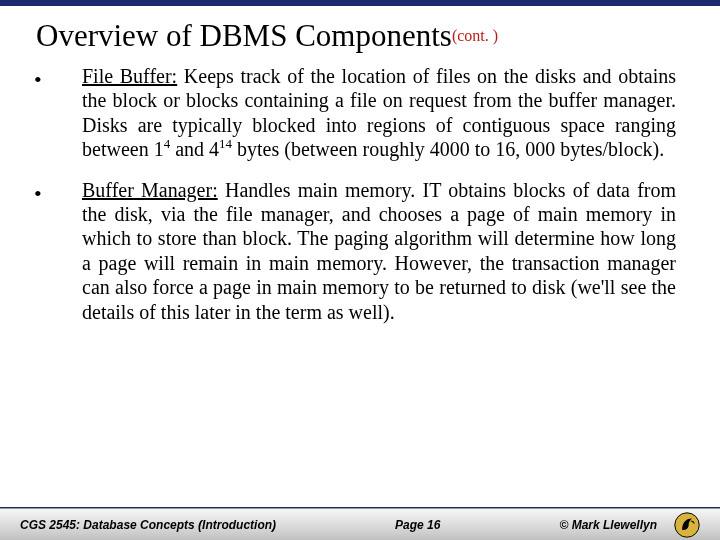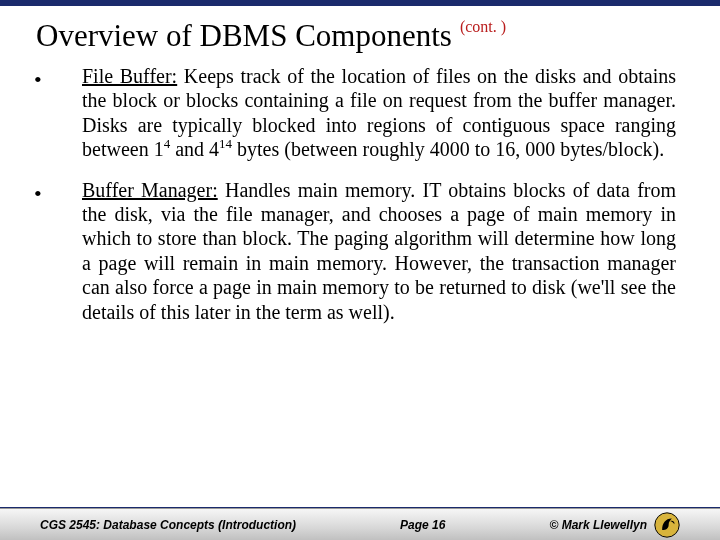--- a/index.html
+++ b/index.html
@@ -10,22 +10,21 @@
     position: relative;
   }
   .top-band {
     height: 6px;
     background: #1a2a6c;
     width: 100%;
   }
   .title-row {
     padding: 12px 36px 6px 36px;
     display: flex;
-    align-items: flex-start;
-    gap: 8px;
+    align-items: center;
   }
   .title-main {
     font-size: 31px;
     color: #000;
   }
   .title-cont {
     font-size: 16px;
     color: #b91c1c;
   }
   .content {
@@ -58,34 +57,34 @@
   .footer-sep {
     height: 1px; background: #1a2a6c; margin: 0 0 0 0;
   }
   .footer-band {
     height: 32px;
     background: linear-gradient(#f6f6f6, #d8d8d8 60%, #c0c0c0);
     border-top: 1px solid #999;
     display: flex;
     align-items: center;
     justify-content: space-between;
-    padding: 0 40px;
+    padding: 0 20px;
     font-family: Arial, Helvetica, sans-serif;
     font-size: 12px;
     font-style: italic;
     font-weight: bold;
     color: #000;
   }
   .footer-left { flex: 0 0 auto; }
   .footer-mid { flex: 0 0 auto; }
   .footer-right {
     flex: 0 0 auto;
     display: flex;
     align-items: center;
-    gap: 7px;
+    gap: 17px;
   }
   .logo {
     width: 26px; height: 26px;
   }
 </style>
 </head>
 <body>
 
 <div class="top-band"></div>
 

